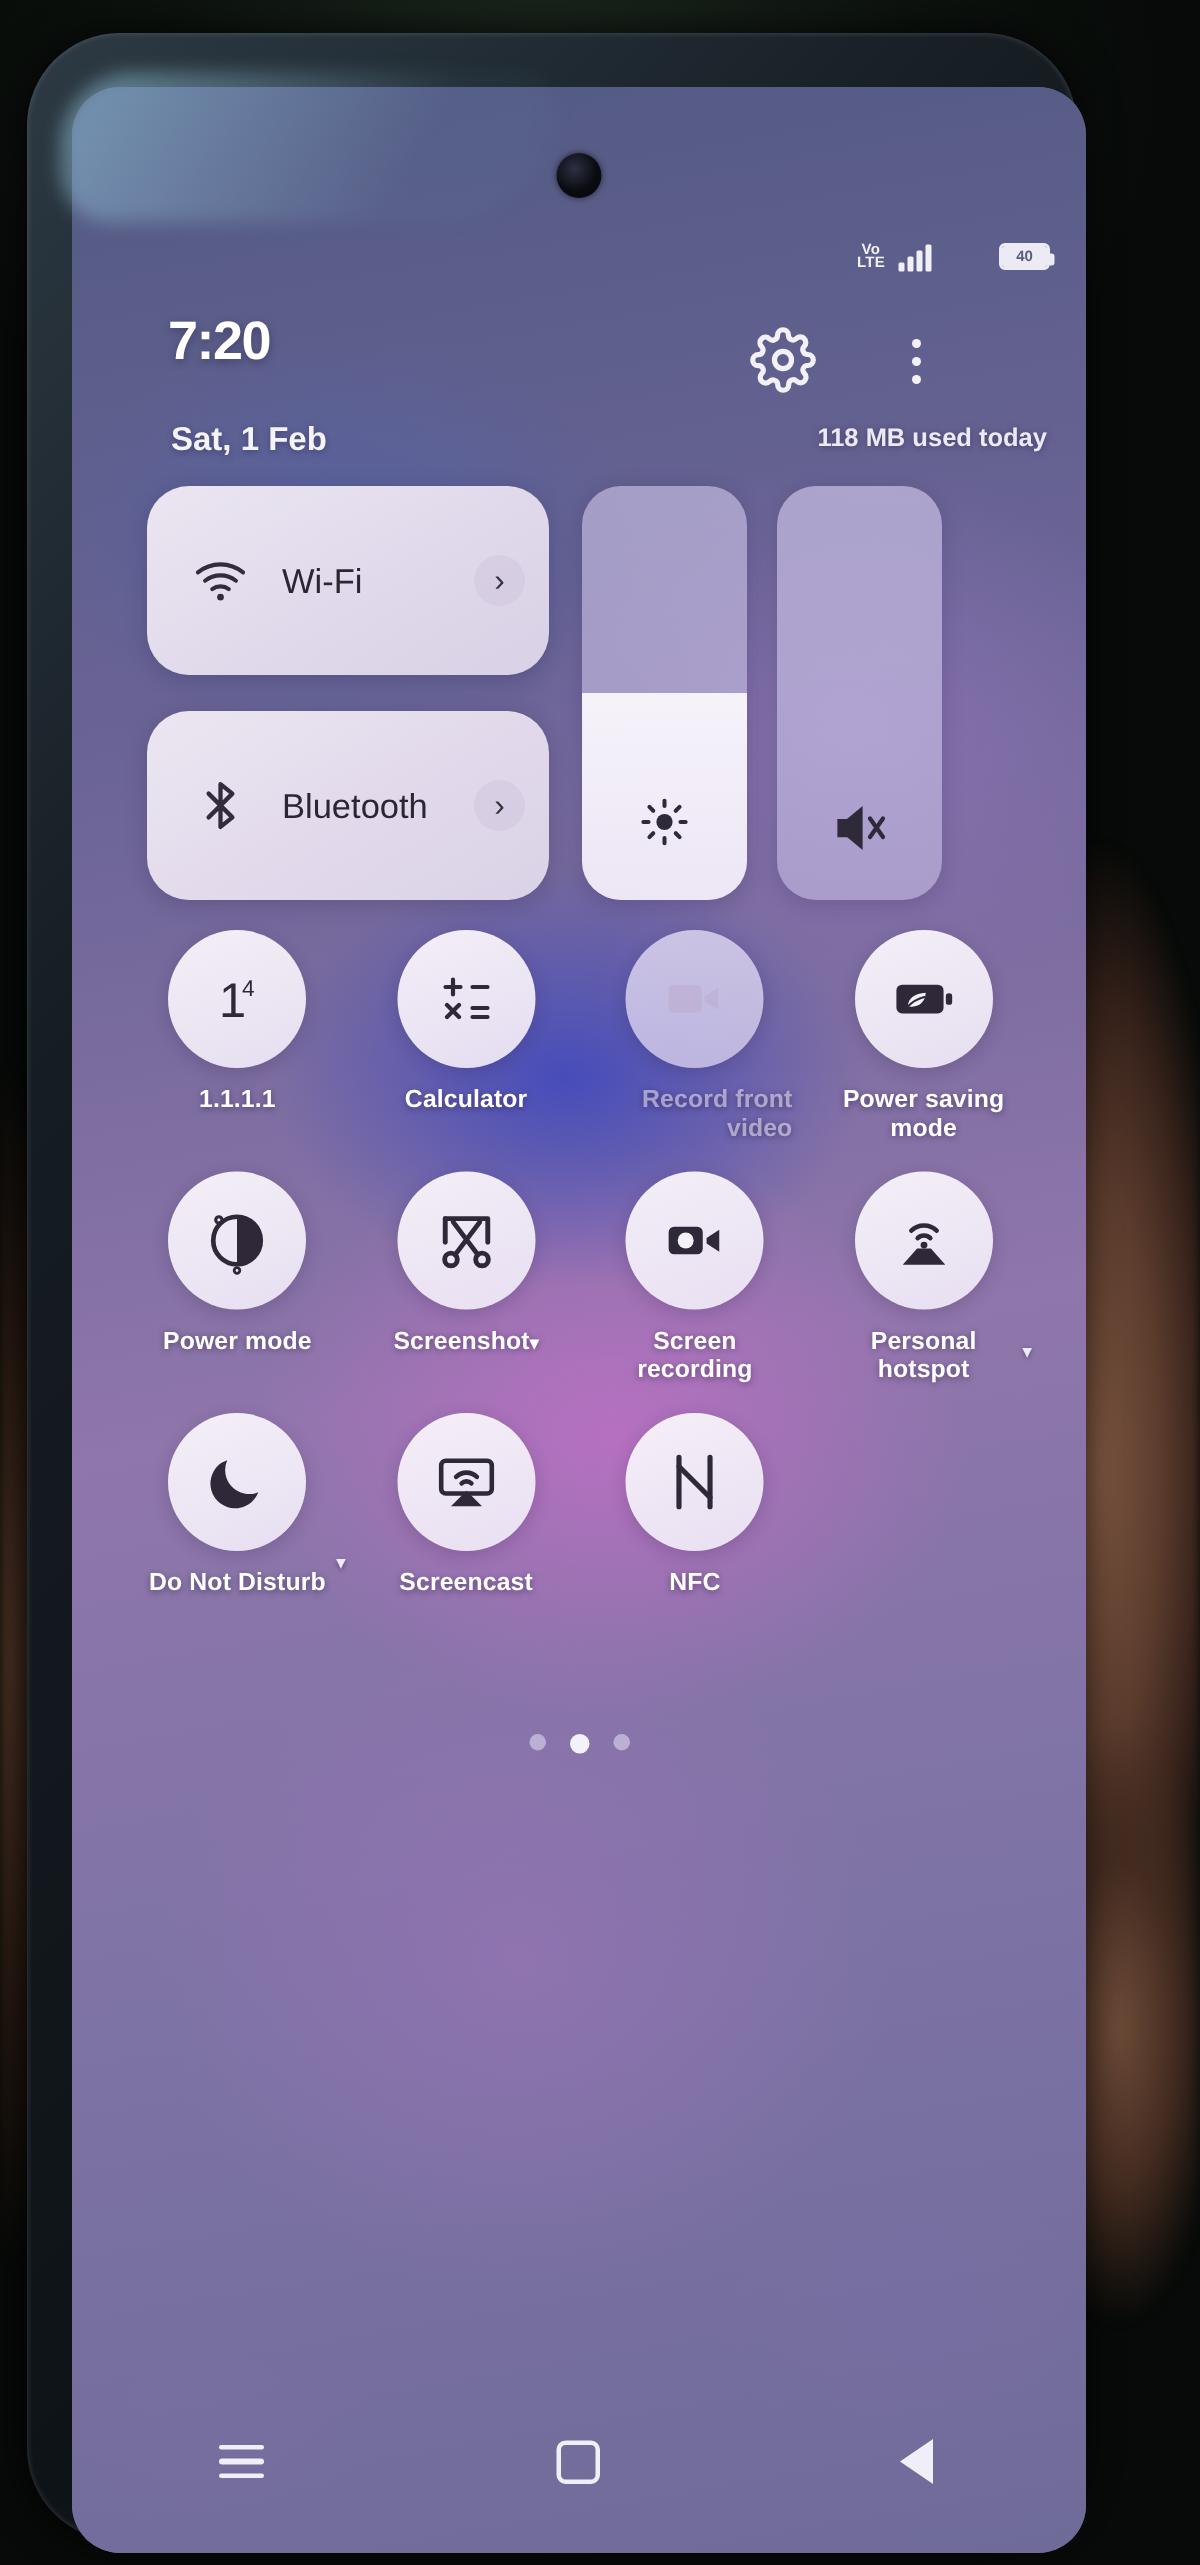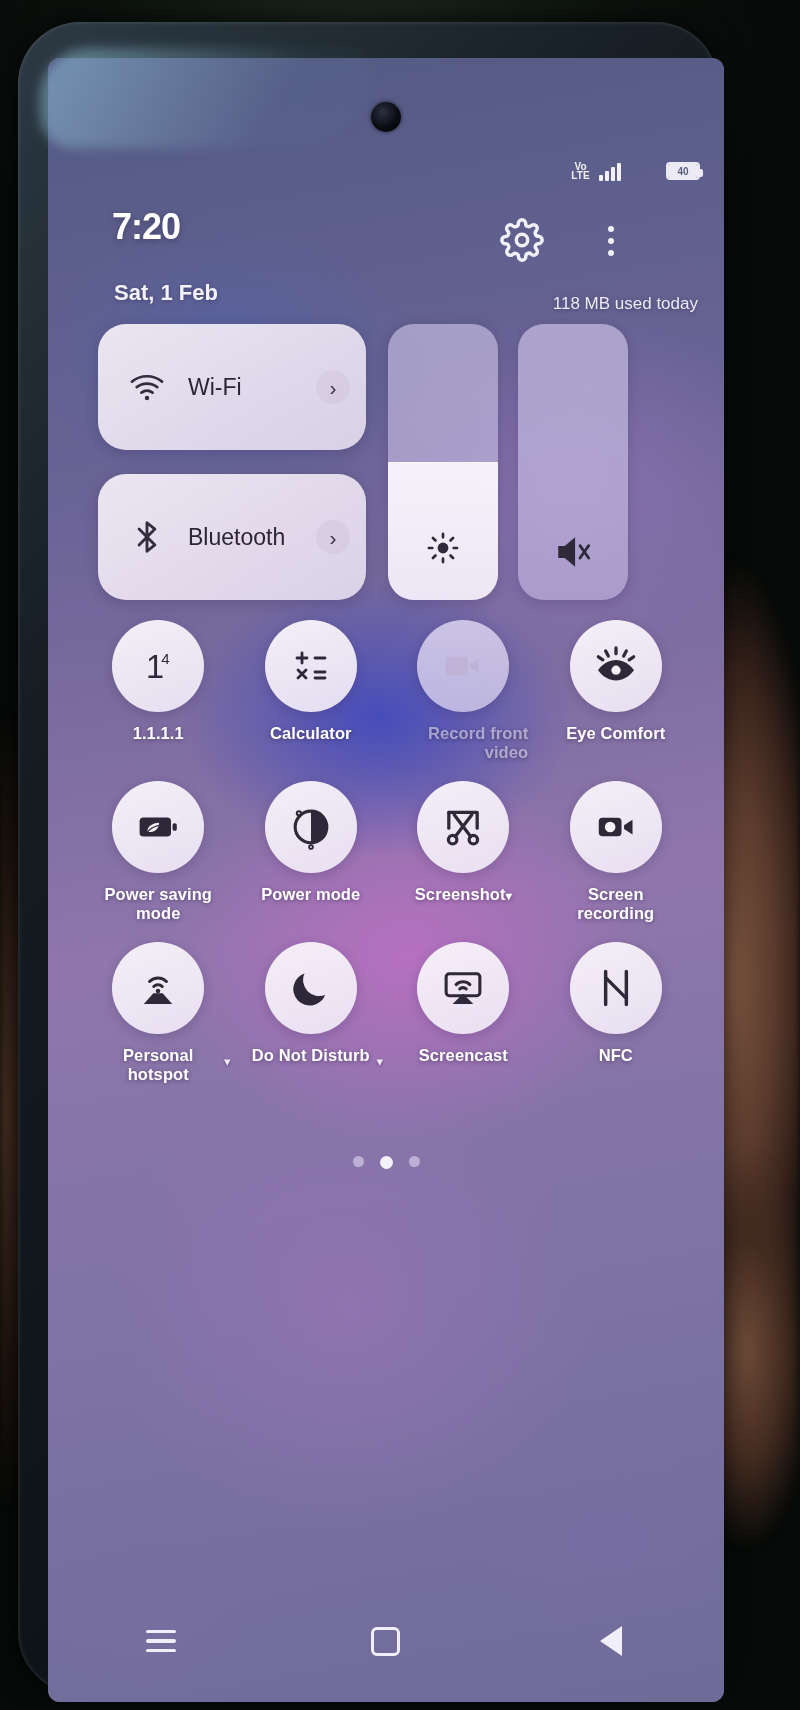--- a/index.html
+++ b/index.html
@@ -54,21 +54,21 @@
     background: linear-gradient(120deg, rgba(150,200,220,0.55), rgba(120,170,200,0.05) 70%);
     filter: blur(6px);
     pointer-events: none;
     z-index: 40;
   }
 
   
   #screen {
     position: absolute;
     left: 30px; top: 36px; width: 676px; height: 1644px;
-    border-radius: 12px;
+    border-radius: 32px;
     overflow: hidden;
     background: #5b5f86;
   }
   
   #wall {
     position: absolute; inset: 0;
     background:
       radial-gradient(ellipse 280px 200px at 330px 660px, rgba(60,70,190,0.85) 0%, rgba(60,70,190,0) 70%),
       radial-gradient(ellipse 330px 260px at 360px 900px, rgba(196,110,200,0.75) 0%, rgba(196,110,200,0) 72%),
       radial-gradient(ellipse 260px 180px at 180px 300px, rgba(86,98,160,0.9) 0%, rgba(86,98,160,0) 75%),
@@ -136,22 +136,22 @@
     text-shadow: 0 1px 4px rgba(40,30,70,0.45);
     filter: blur(0.25px);
   }
   #gear { position: absolute; left: 452px; top: 160px; width: 44px; height: 44px; }
   #dots3 {
     position:absolute; left: 548px; top: 160px; width: 30px; height: 46px;
     display:flex; flex-direction:column; align-items:center; justify-content:center; gap:6px;
   }
   #dots3 i { width: 6px; height: 6px; border-radius: 50%; background: #f2f1f8; display:block;}
   #datausage {
-    position: absolute; right: 26px; top: 236px;
-    font-size: 17px; font-weight: normal; color: #ece9f6;
+    position: absolute; right: 26px; top: 224px;
+    font-size: 17px; font-weight: bold; color: #ece9f6;
     text-shadow: 0 1px 4px rgba(40,30,70,0.5);
     filter: blur(0.35px);
   }
 
   
   .bigtile {
     position: absolute;
     border-radius: 28px;
     background: linear-gradient(150deg, rgba(246,240,248,0.93) 0%, rgba(238,230,244,0.90) 55%, rgba(232,224,240,0.88) 100%);
     box-shadow: 0 3px 14px rgba(40,25,70,0.22);
@@ -360,30 +360,20 @@
       <div class="qt off">
         <div class="bubble">
           <svg width="44" height="44" viewBox="0 0 24 24" fill="rgba(190,178,214,0.92)">
             <rect x="2.6" y="7" width="12" height="10" rx="1.6"></rect>
             <path d="M15.6 11.2l5-3.2v8l-5-3.2z"></path>
           </svg>
         </div>
         <div class="lbl">Record front video</div>
       </div>
 
-      <div class="qt">
-        <div class="bubble">
-          <svg width="46" height="46" viewBox="0 0 24 24" fill="none" stroke="#2e2838" stroke-width="1.7" stroke-linecap="round">
-            <path d="M2.6 14.2c2.6-3.5 6-5.3 9.4-5.3s6.8 1.8 9.4 5.3c-2.6 3.5-6 5.3-9.4 5.3s-6.8-1.8-9.4-5.3z" fill="#2e2838" stroke="none"></path>
-            <circle cx="12" cy="14.2" r="2.4" fill="#f6f2f9" stroke="none"></circle>
-            <path d="M12 2.6v3M6.6 4.2l1.4 2.6M17.4 4.2L16 6.8M2.8 7.2l2.3 1.6M21.2 7.2l-2.3 1.6"></path>
-          </svg>
-        </div>
-        <div class="lbl">Eye Comfort</div>
-      </div>
 
       <div class="qt">
         <div class="bubble">
           <svg width="46" height="46" viewBox="0 0 24 24">
             <rect x="2.4" y="7" width="16.4" height="10" rx="2" fill="#2e2838"></rect>
             <rect x="19.6" y="10" width="2.2" height="4" rx="1" fill="#2e2838"></rect>
             <path d="M6.4 14.6c0-2.8 2.4-4.6 6.2-4.8-0.2 3.4-2.4 5.2-6.2 4.8z" fill="#f6f2f9"></path>
             <path d="M6.2 14.8c1.4-1.6 3.4-2.9 6.2-3.6" stroke="#2e2838" stroke-width="0.7" fill="none"></path>
           </svg>
         </div>

